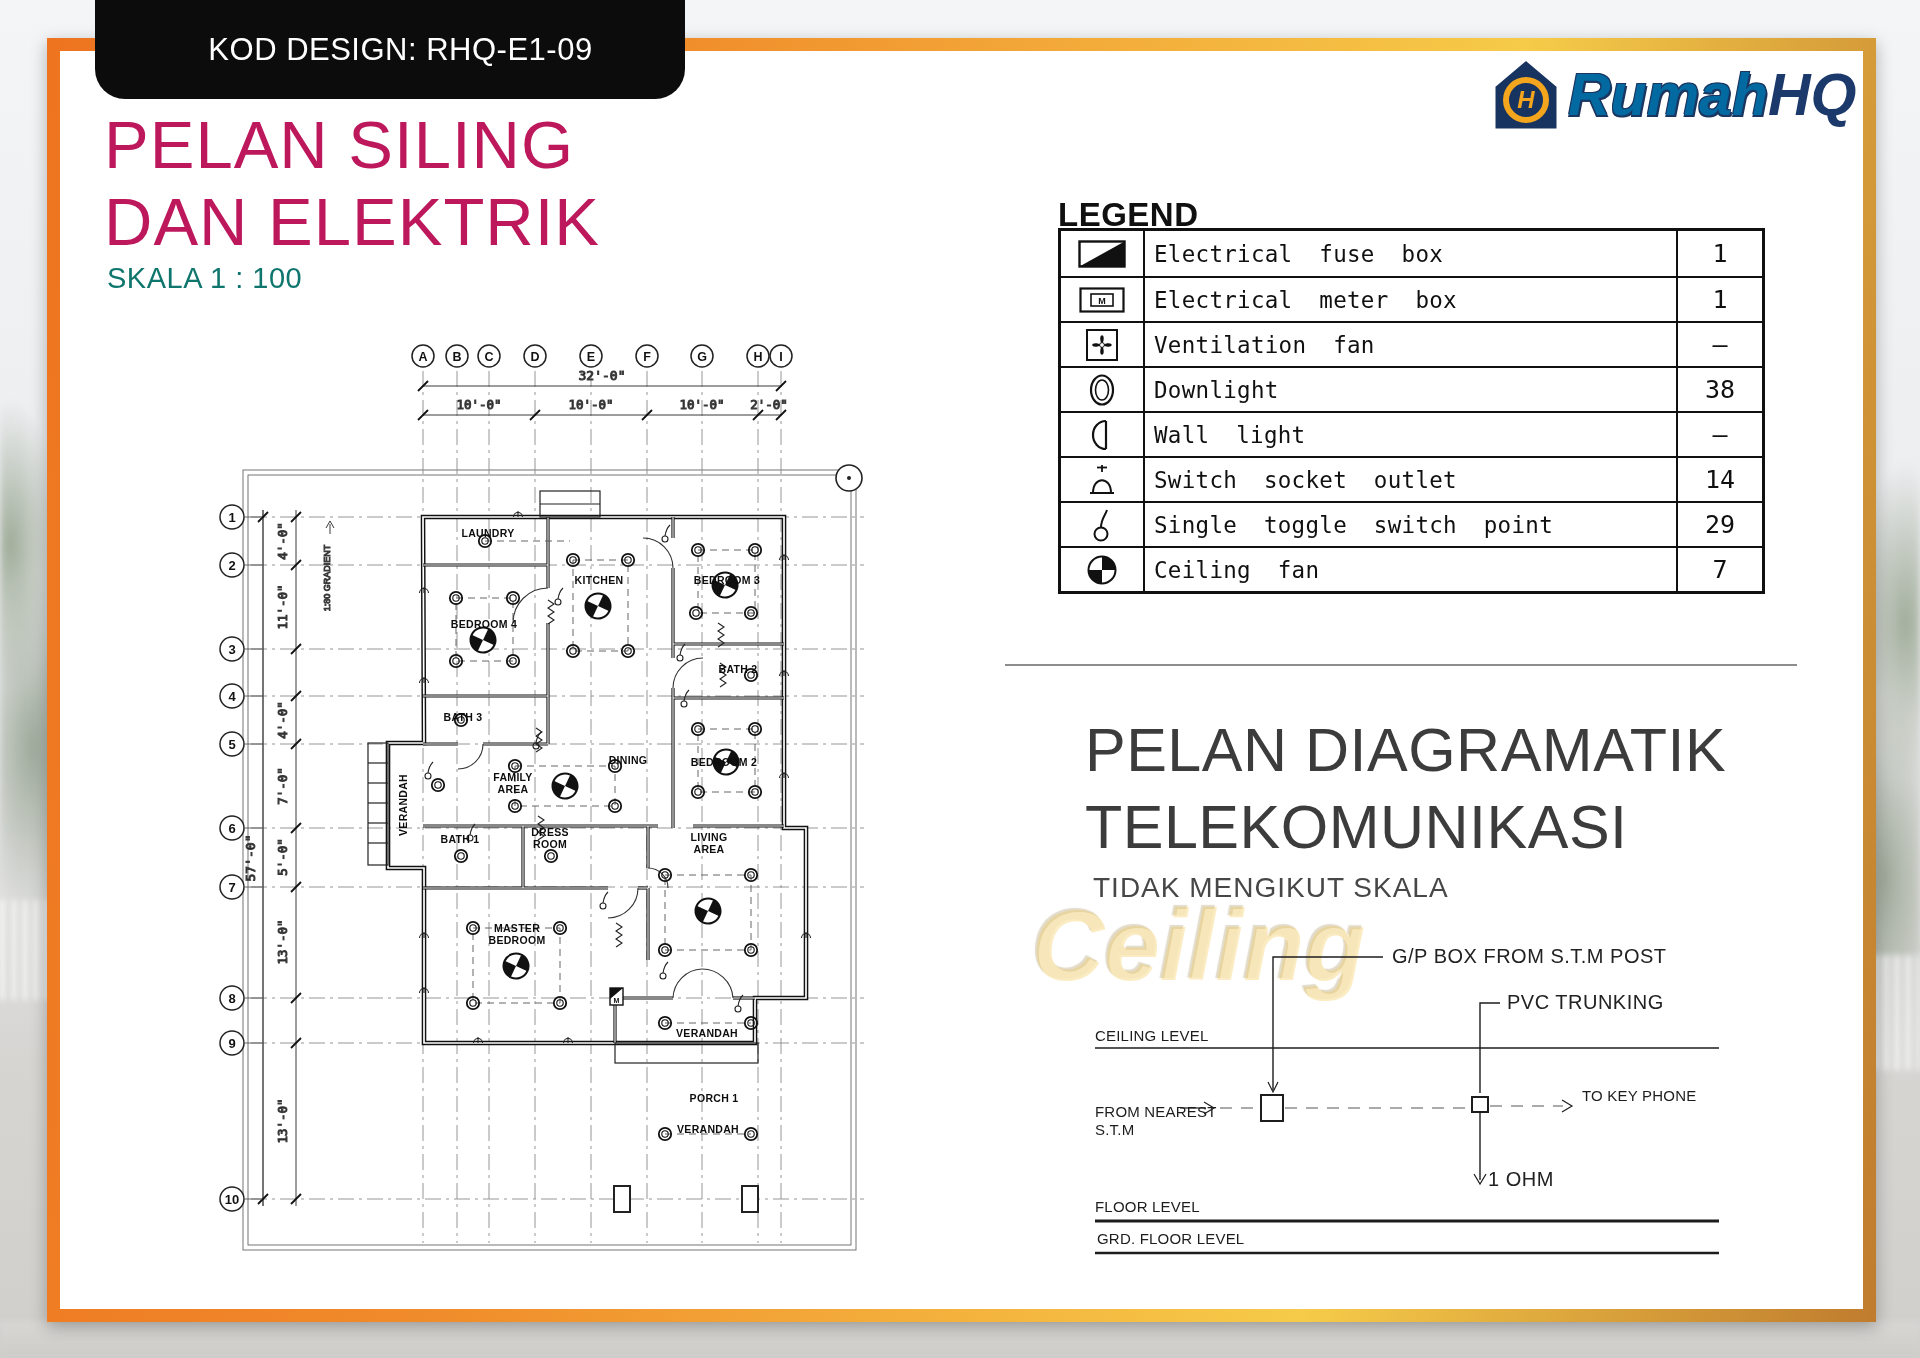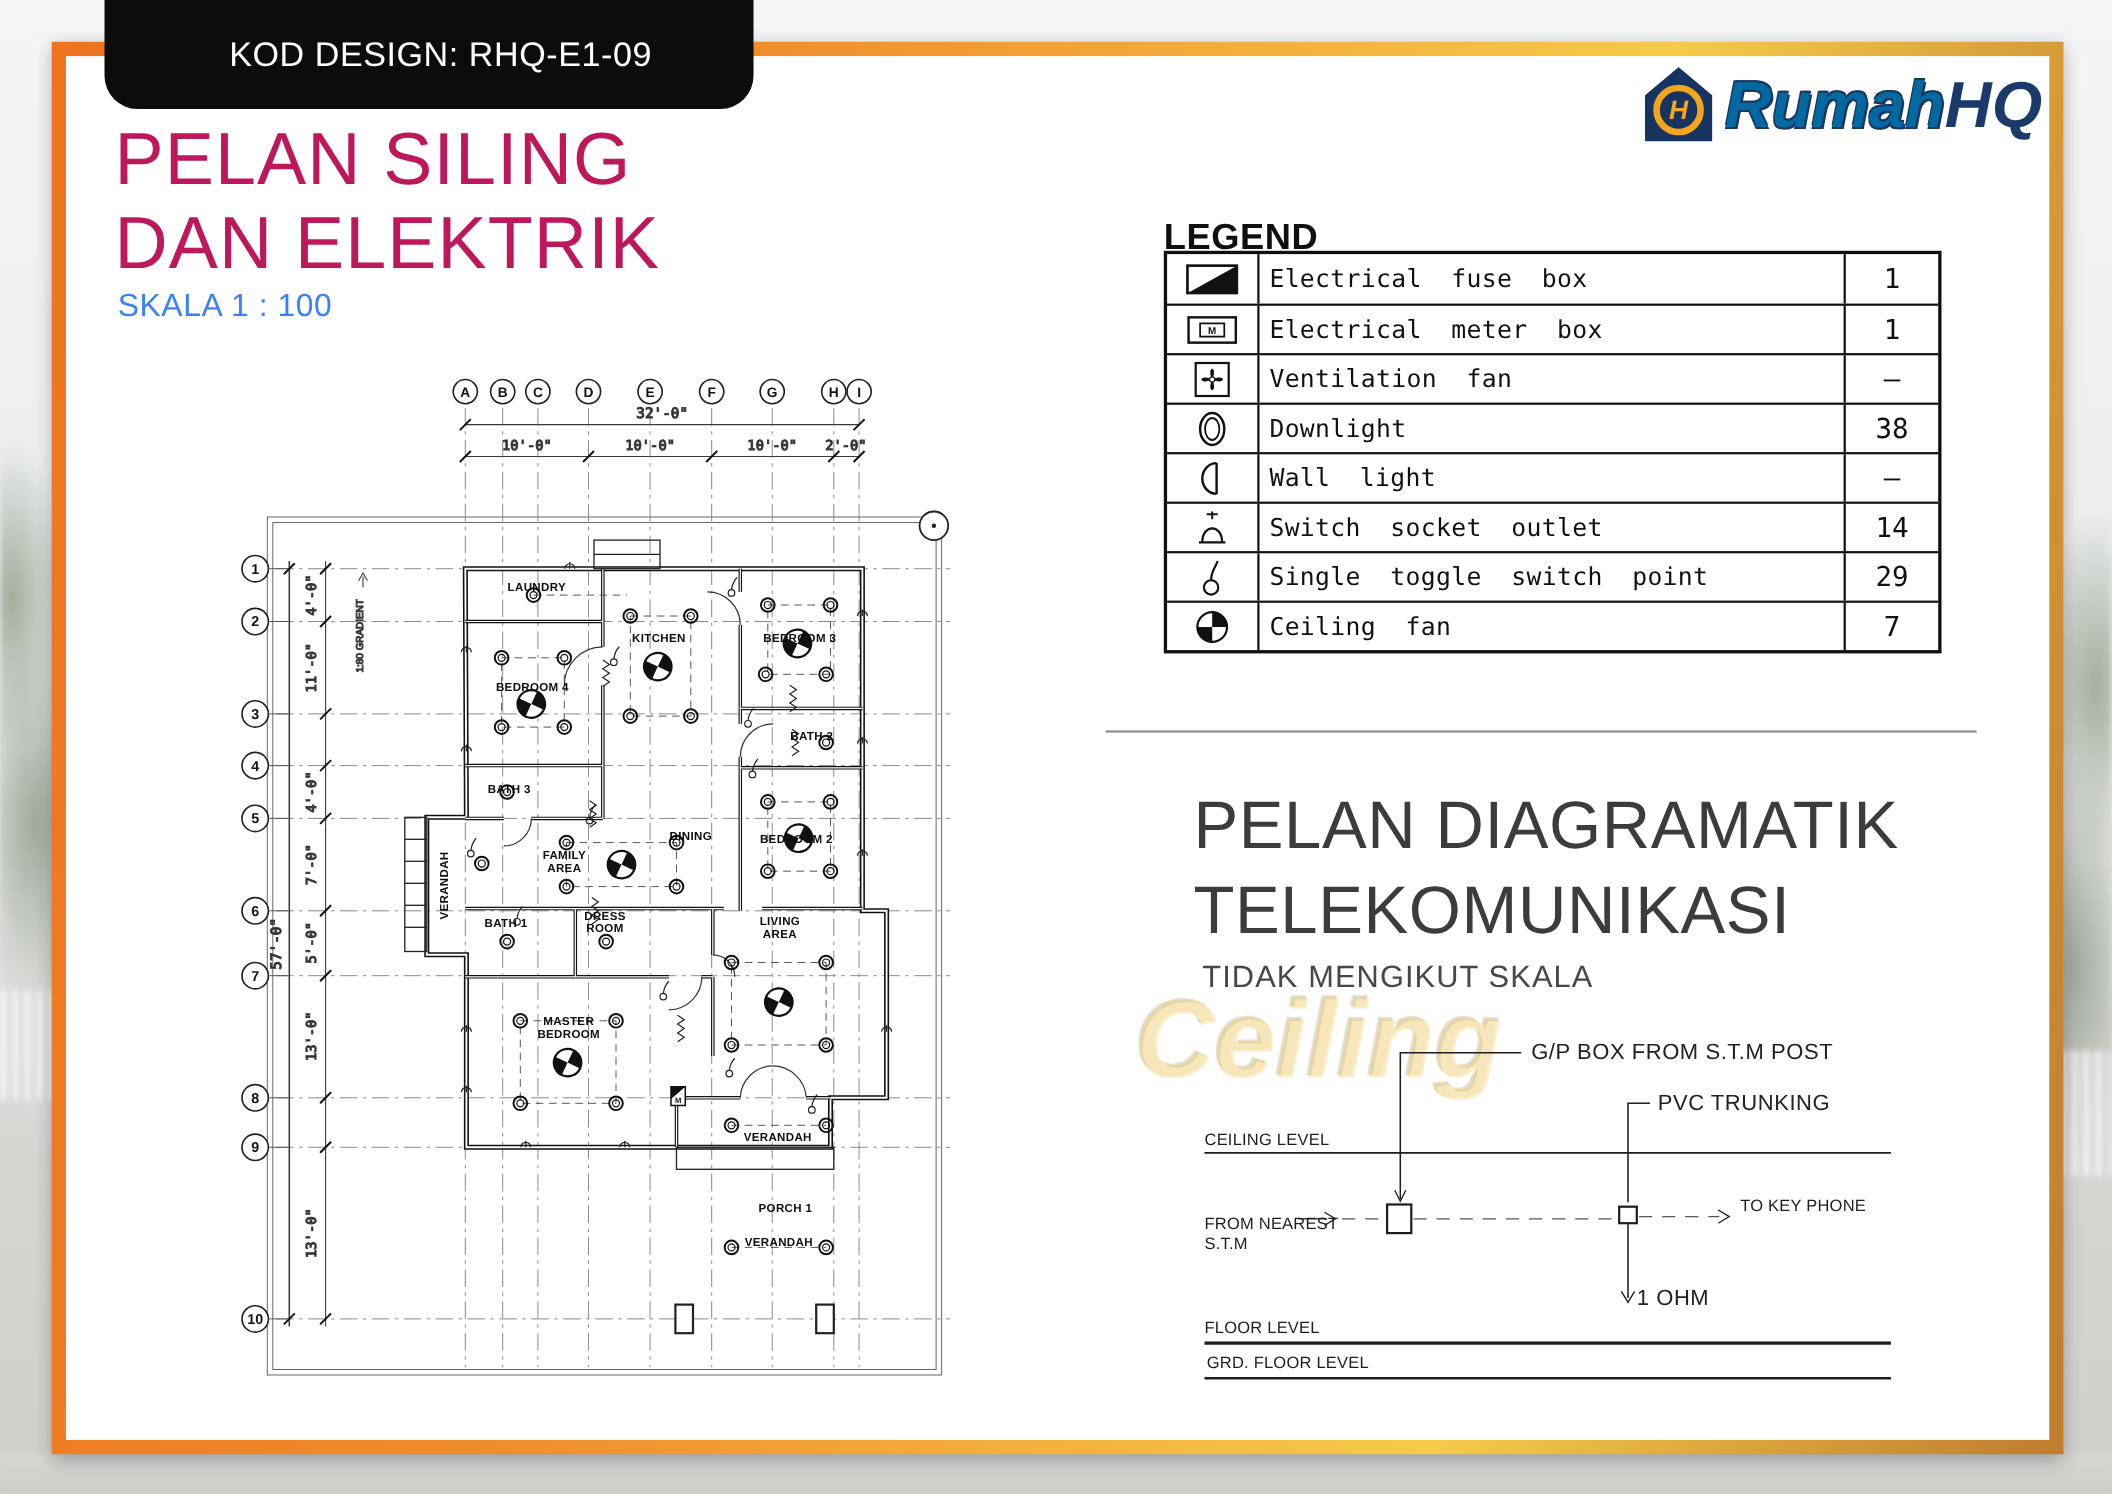--- a/index.html
+++ b/index.html
@@ -30,21 +30,21 @@
     box-shadow:0 5px 16px rgba(0,0,0,.28); }
   #card-inner { position:absolute; inset:13px; background:#ffffff; }
 
   #badge { position:absolute; left:95px; top:0; width:590px; height:99px; z-index:6;
     background:#0c0c0c; border-radius:0 0 30px 30px;
     display:flex; align-items:center; justify-content:center;
     color:#fff; font-size:31px; letter-spacing:.5px; font-weight:500;padding-left:21px; }
 
   #main-title { position:absolute; left:104px; top:106px; z-index:5;
     font-size:67px; line-height:77px; color:#be185d; letter-spacing:1px; }
-  #scale-label { position:absolute; left:107px; top:262px; font-size:29px; color:#3b82f6; letter-spacing:.5px; }
+  #scale-label { position:absolute; left:107px; top:262px; font-size:29px; color:#0f766e; letter-spacing:.5px; }
 
   #logo { position:absolute; left:1490px; top:55px; display:flex; align-items:center; z-index:5; }
   #logo .brand { font-size:59px; font-weight:bold; font-style:italic; letter-spacing:0; line-height:80px; }
   #logo .rumah { color:#0369a1; margin-left:6px;
     text-shadow:2px 2px 0 #1b3660, -1px -1px 0 #1b3660, 1px -1px 0 #1b3660, -1px 2px 0 #1b3660; }
   #logo .hq { color:#1b3a6b;
     text-shadow:2px 2px 0 #ffffff, -1px -1px 0 #ffffff, 1px -1px 0 #ffffff, -1px 2px 0 #ffffff; }
 
   #legend-heading { position:absolute; left:1058px; top:196px; font-size:33px; font-weight:bold; color:#101010; letter-spacing:.5px;text-align:right; }
   #legend-table { position:absolute; left:1058px; top:228px; width:707px; border:3px solid #101010; background:#fff; }

